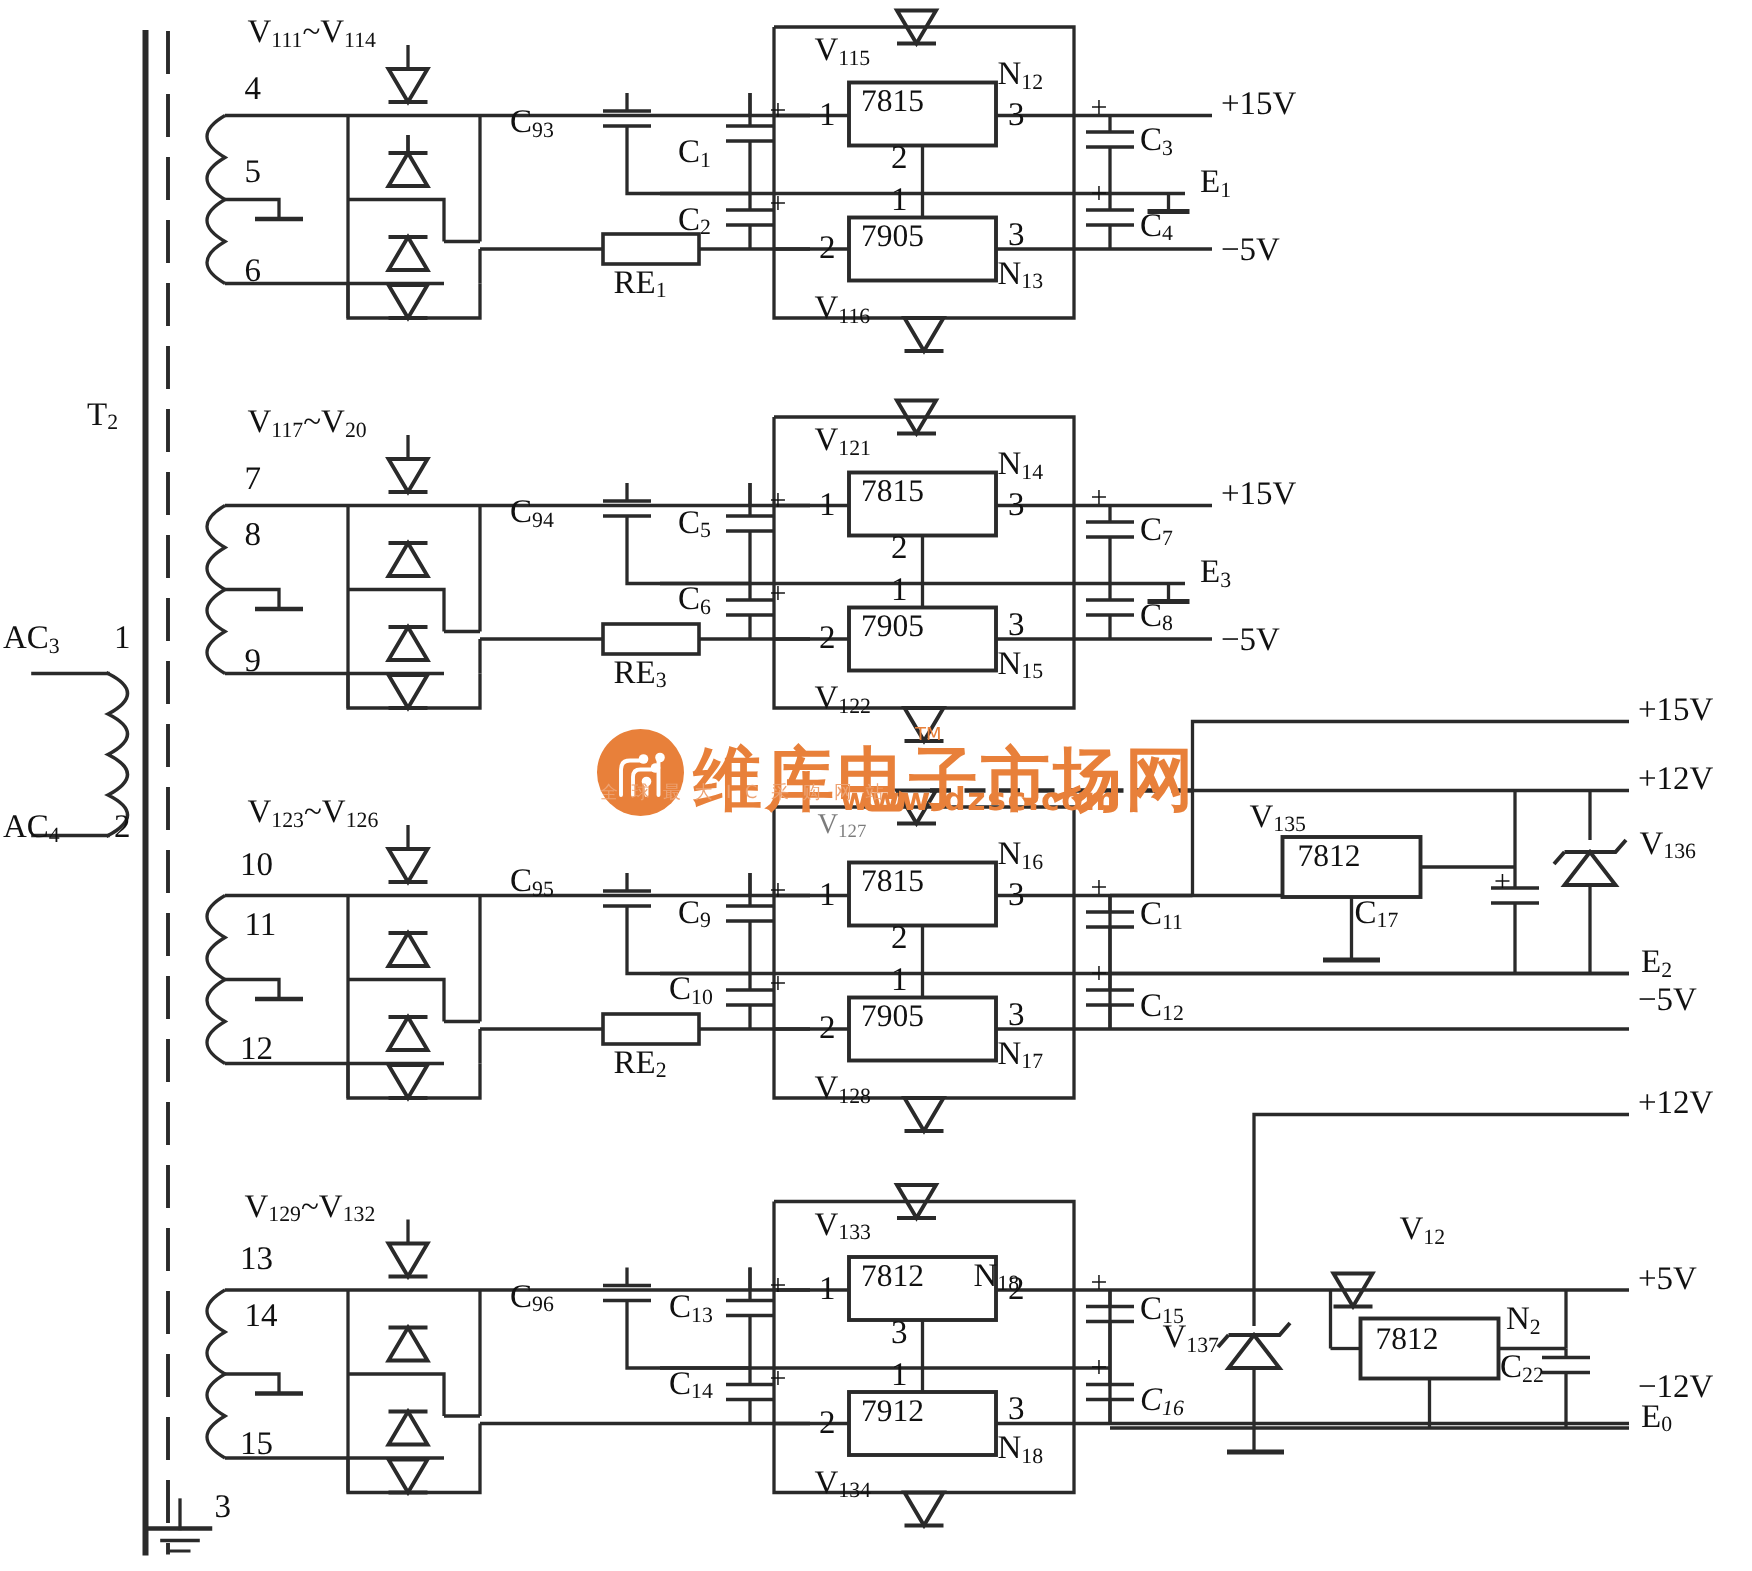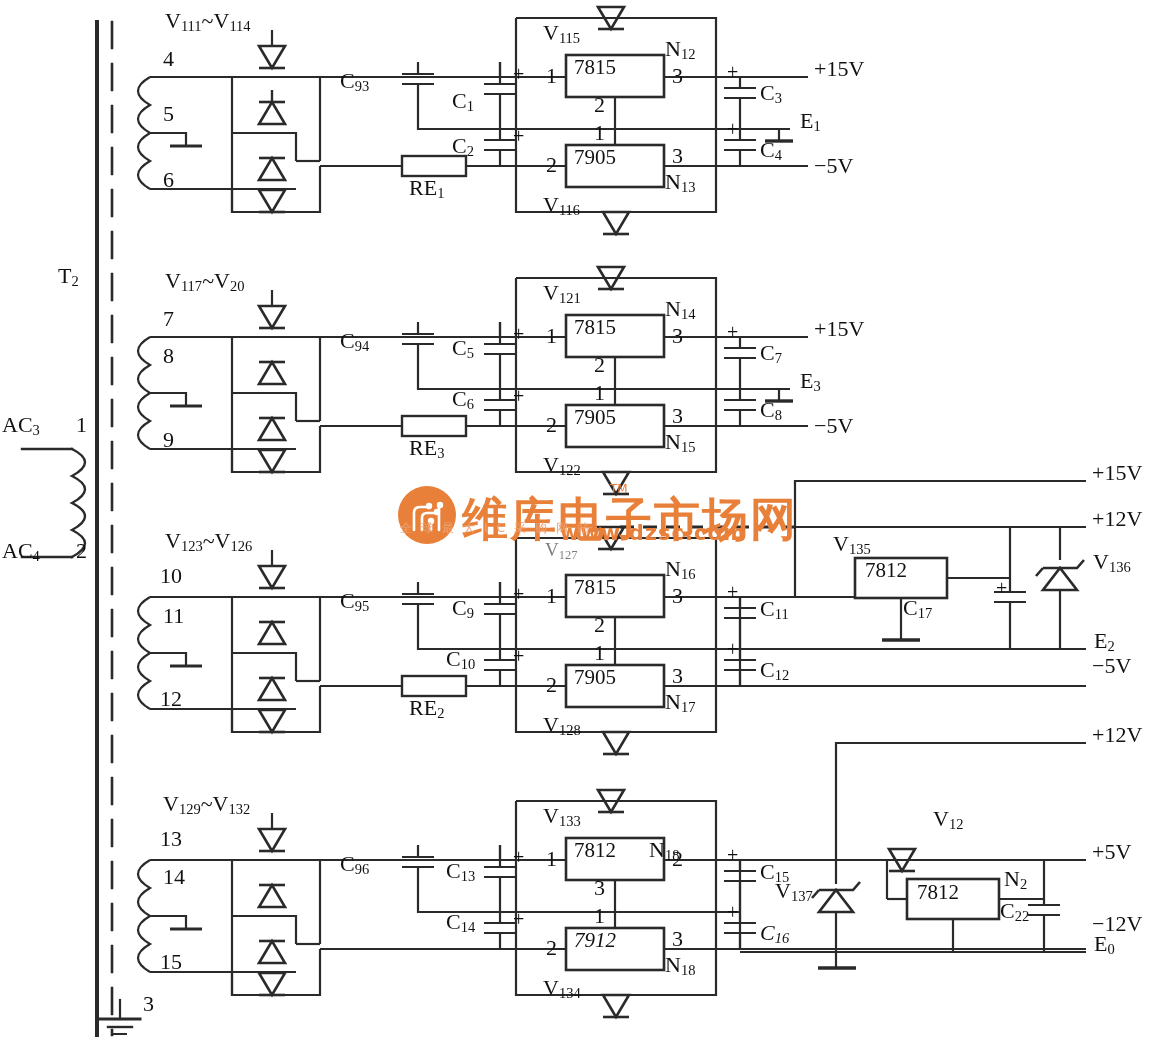--- a/index.html
+++ b/index.html
@@ -380,21 +380,21 @@
   <div class="lbl t20" style="left:727px;top:322px;">+</div>
   <div class="lbl t22" style="left:760px;top:399px;">C<sub>8</sub></div>
   <div class="lbl t22" style="left:814px;top:318px;">+15V</div>
   <div class="lbl t22" style="left:800px;top:370px;">E<sub>3</sub></div>
   <div class="lbl t22" style="left:814px;top:415px;">−5V</div>
 
   <div class="lbl t22" style="left:165px;top:530px;">V<sub>123</sub>~V<sub>126</sub></div>
   <div class="lbl t22" style="left:160px;top:565px;">10</div>
   <div class="lbl t22" style="left:163px;top:605px;">11</div>
   <div class="lbl t22" style="left:160px;top:688px;">12</div>
-  <div class="lbl t22" style="left:340px;top:590px;">C<sub>95</sub></div>
+  <div class="lbl t22" style="left:340px;top:576px;">C<sub>95</sub></div>
   <div class="lbl t22" style="left:452px;top:597px;">C<sub>9</sub></div>
   <div class="lbl t20" style="left:513px;top:584px;">+</div>
   <div class="lbl t22" style="left:446px;top:648px;">C<sub>10</sub></div>
   <div class="lbl t20" style="left:513px;top:646px;">+</div>
   <div class="lbl t22" style="left:409px;top:697px;">RE<sub>2</sub></div>
   <div class="lbl t19" style="left:545px;top:540px;opacity:.55;">V<sub>127</sub></div>
   <div class="lbl t22" style="left:543px;top:714px;">V<sub>128</sub></div>
   <div class="lbl t22" style="left:546px;top:585px;">1</div>
   <div class="lbl t22" style="left:594px;top:614px;">2</div>
   <div class="lbl t22" style="left:672px;top:585px;">3</div>
@@ -430,21 +430,21 @@
   <div class="lbl t20" style="left:513px;top:909px;">+</div>
   <div class="lbl t22" style="left:543px;top:805px;">V<sub>133</sub></div>
   <div class="lbl t22" style="left:543px;top:977px;">V<sub>134</sub></div>
   <div class="lbl t22" style="left:546px;top:848px;">1</div>
   <div class="lbl t22" style="left:594px;top:877px;">3</div>
   <div class="lbl t22" style="left:672px;top:848px;">2</div>
   <div class="lbl t22" style="left:594px;top:905px;">1</div>
   <div class="lbl t22" style="left:546px;top:937px;">2</div>
   <div class="lbl t22" style="left:672px;top:928px;">3</div>
   <div class="lbl t21" style="left:574px;top:840px;">7812</div>
-  <div class="lbl t21" style="left:574px;top:930px;font-style:italic;">7912</div>
+  <div class="lbl t21" style="left:574px;top:930px;">7912</div>
   <div class="lbl t22" style="left:649px;top:821px;margin-top:18px;">N<sub>18</sub></div>
   <div class="lbl t22" style="left:665px;top:954px;">N<sub>18</sub></div>
   <div class="lbl t22" style="left:760px;top:861px;">C<sub>15</sub></div>
   <div class="lbl t20" style="left:727px;top:845px;">+</div>
   <div class="lbl t22" style="left:760px;top:922px;font-style:italic;">C<sub>16</sub></div>
   <div class="lbl t20" style="left:727px;top:902px;">+</div>
   <div class="lbl t22" style="left:775px;top:880px;">V<sub>137</sub></div>
   <div class="lbl t22" style="left:933px;top:808px;">V<sub>12</sub></div>
   <div class="lbl t21" style="left:917px;top:882px;">7812</div>
   <div class="lbl t22" style="left:1004px;top:868px;">N<sub>2</sub></div>

